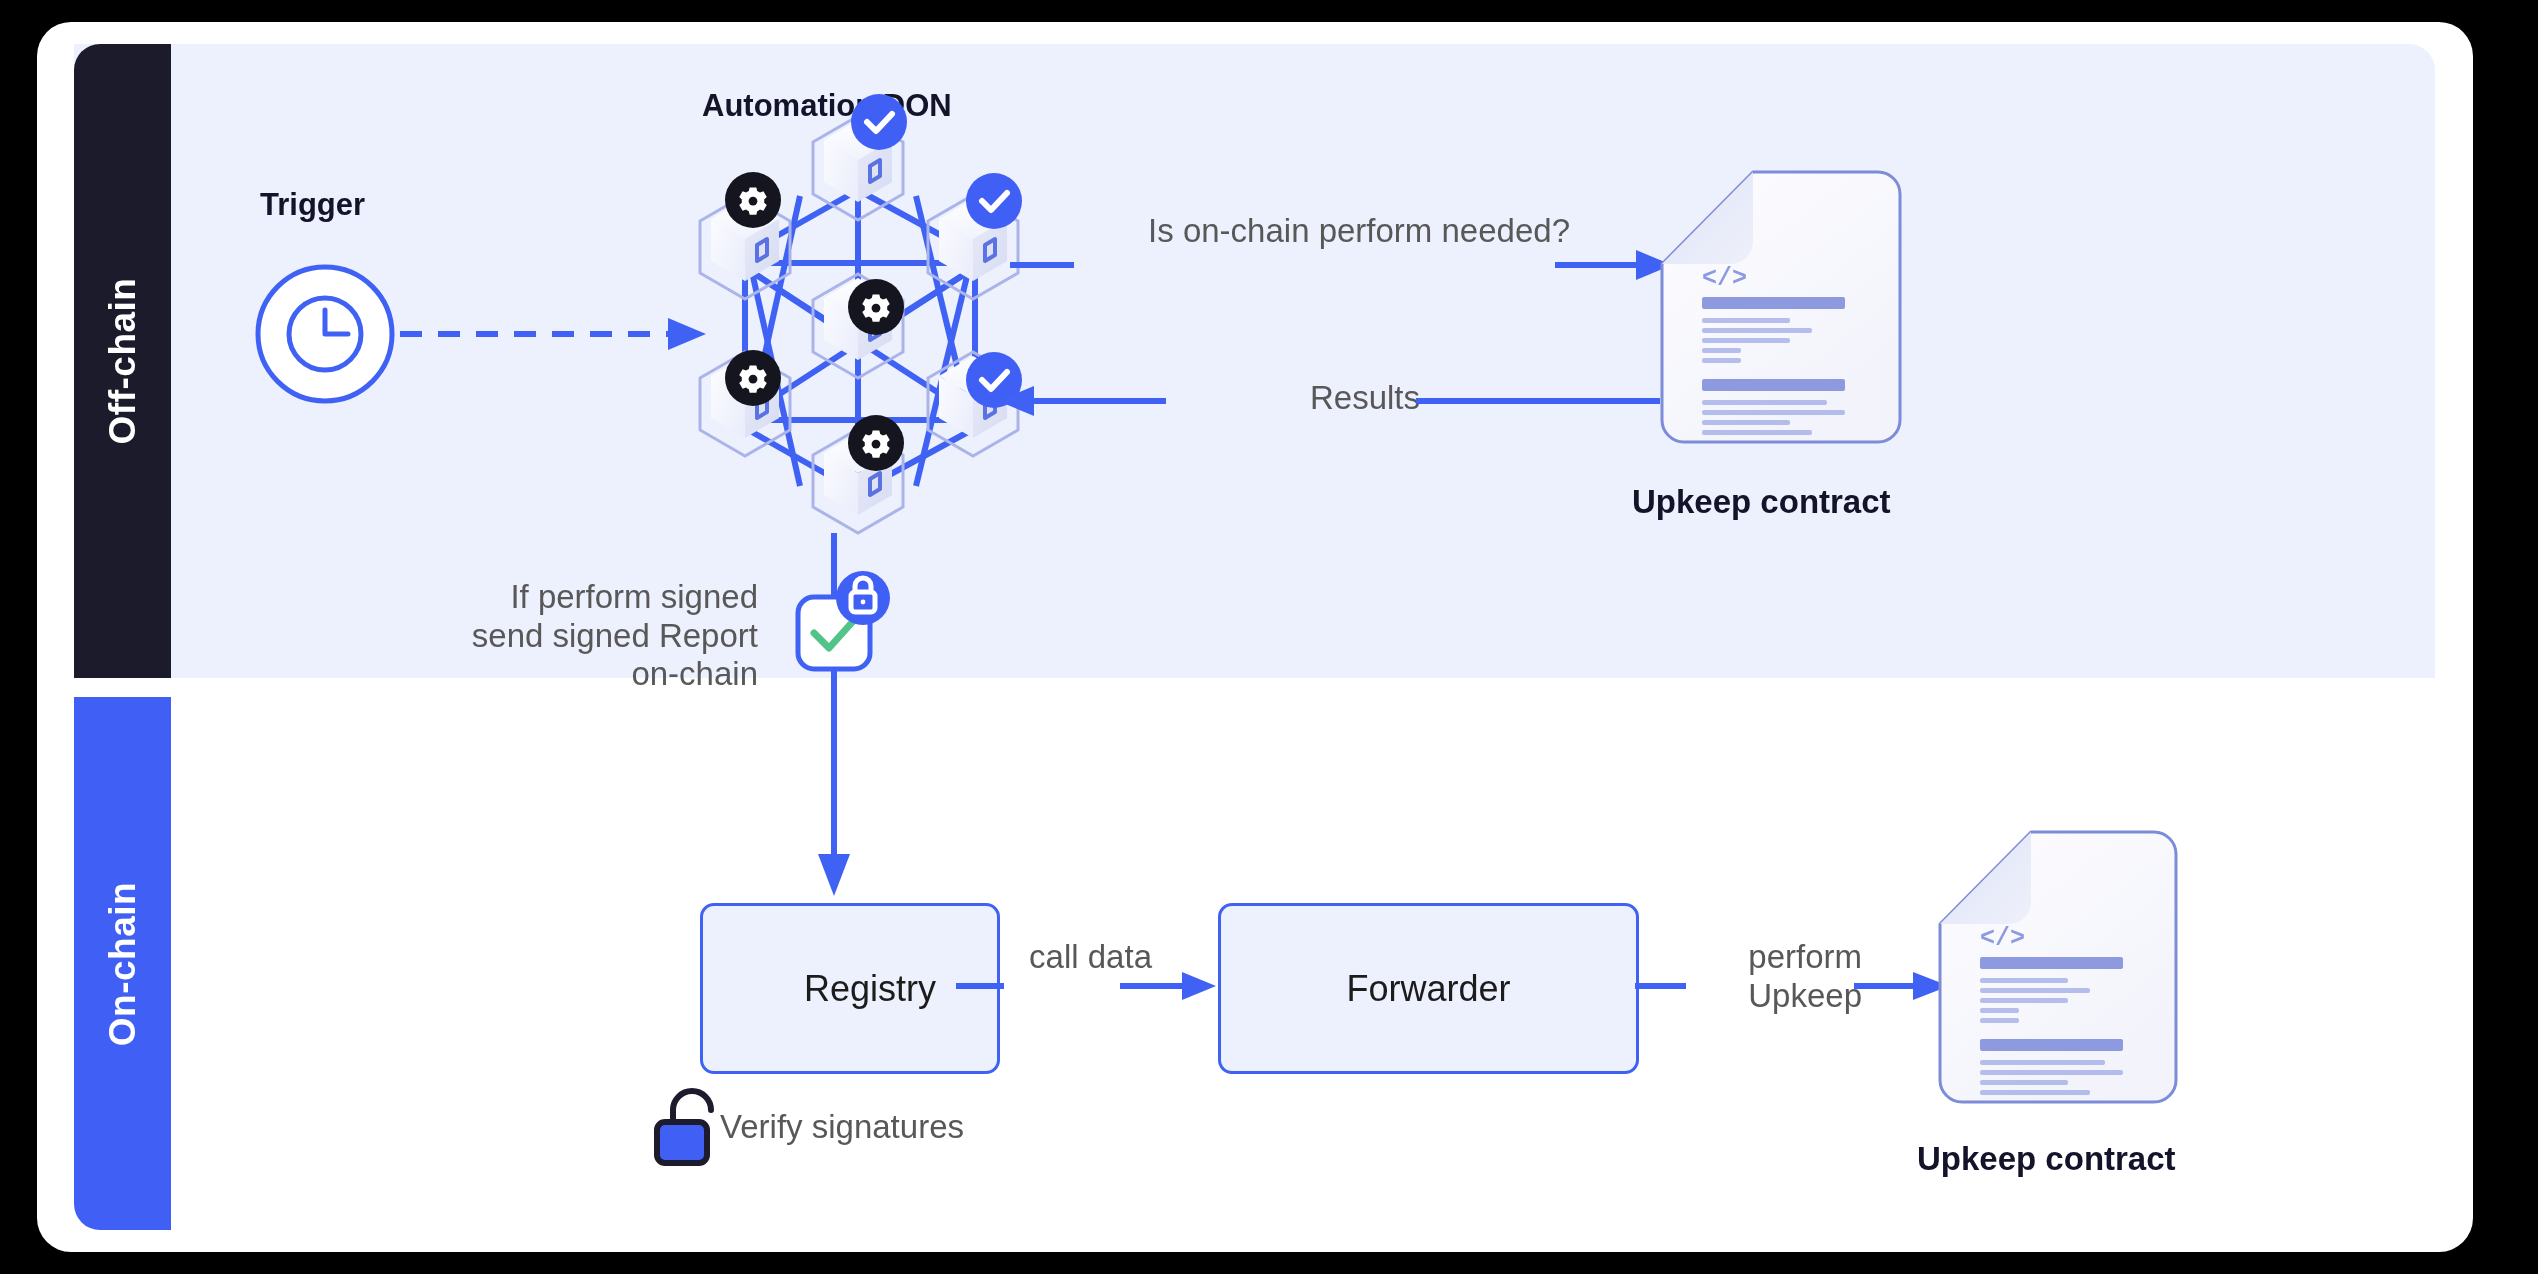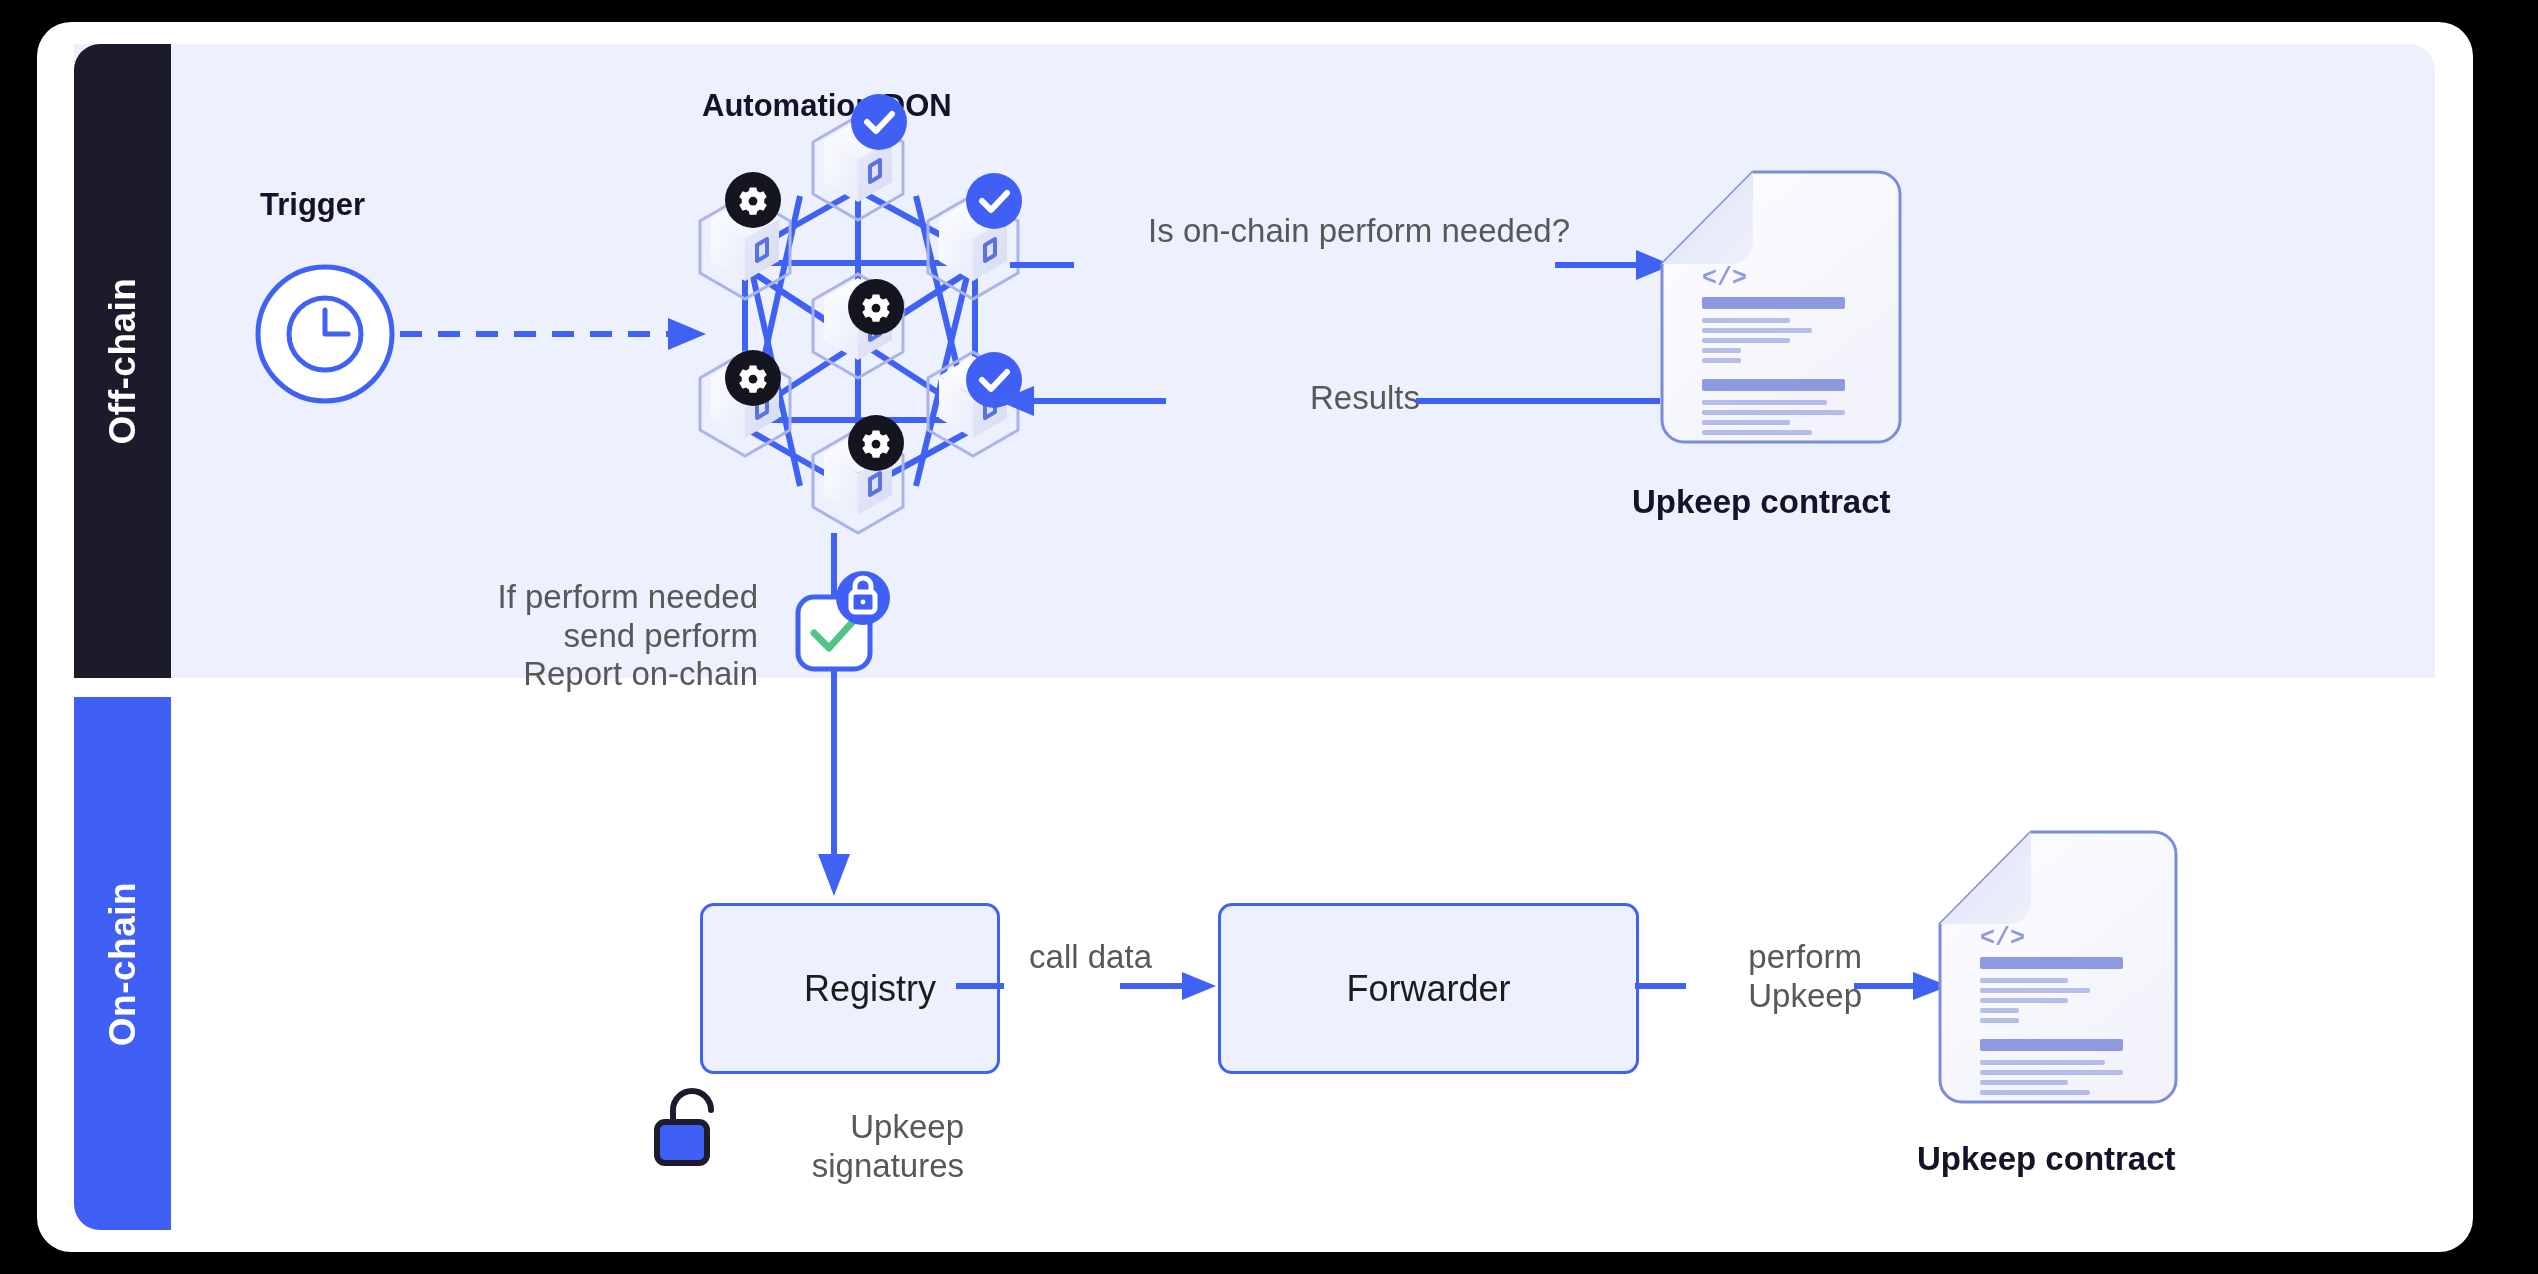--- a/index.html
+++ b/index.html
@@ -94,27 +94,27 @@
   <div class="hd" style="left:260px;top:172px;margin-top:15px;">Trigger</div>
 
   <div class="hd" style="left:702px;top:88px;">Automation DON</div>
 
   <div class="lbl" style="left:1080px;top:212px;width:490px;">Is on-chain perform needed?</div>
 
   <div class="lbl" style="left:1130px;top:379px;width:290px;">Results</div>
 
   <div class="hd" style="left:1632px;top:483px;font-size:33px;">Upkeep contract</div>
 
-  <div class="lbl" style="left:468px;top:578px;width:290px;">If perform needed send perform Report on-chain</div>
+  <div class="lbl" style="left:468px;top:578px;width:290px;">If perform signed send signed Report on-chain</div>
 
   <div class="lbl" style="left:1012px;top:938px;width:140px;">call data</div>
 
   <div class="lbl" style="left:1672px;top:938px;width:190px;">perform Upkeep</div>
 
-  <div class="lbl" style="left:714px;top:1108px;width:250px;">Upkeep signatures</div>
+  <div class="lbl" style="left:714px;top:1108px;width:250px;">Verify signatures</div>
 
   <div class="hd" style="left:1917px;top:1140px;font-size:33px;">Upkeep contract</div>
 
   <div class="pbox" style="left:700px;top:903px;width:254px;height:165px;padding-left:40px;">
     <span class="boxlbl" style="position:static;">Registry</span>
   </div>
 
   <div class="pbox" style="left:1218px;top:903px;width:415px;height:165px;">
     <span class="boxlbl" style="position:static;">Forwarder</span>
   </div>

